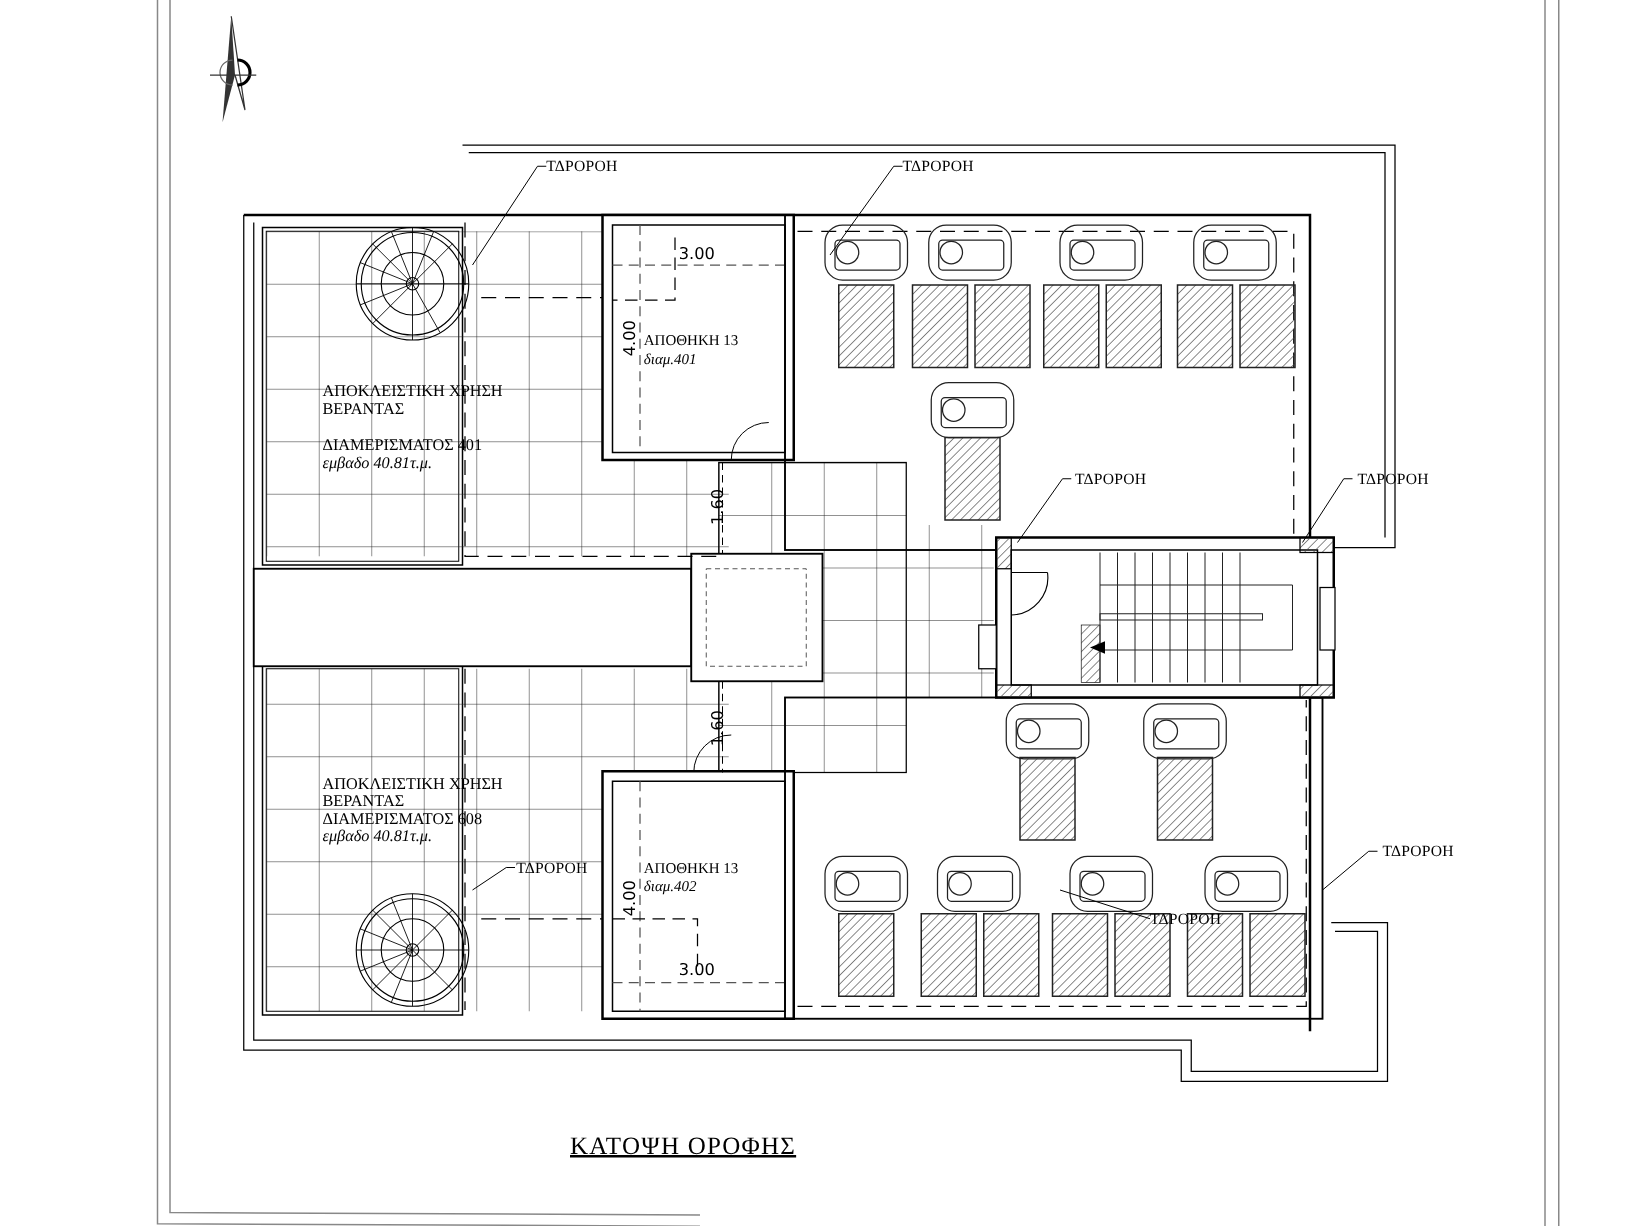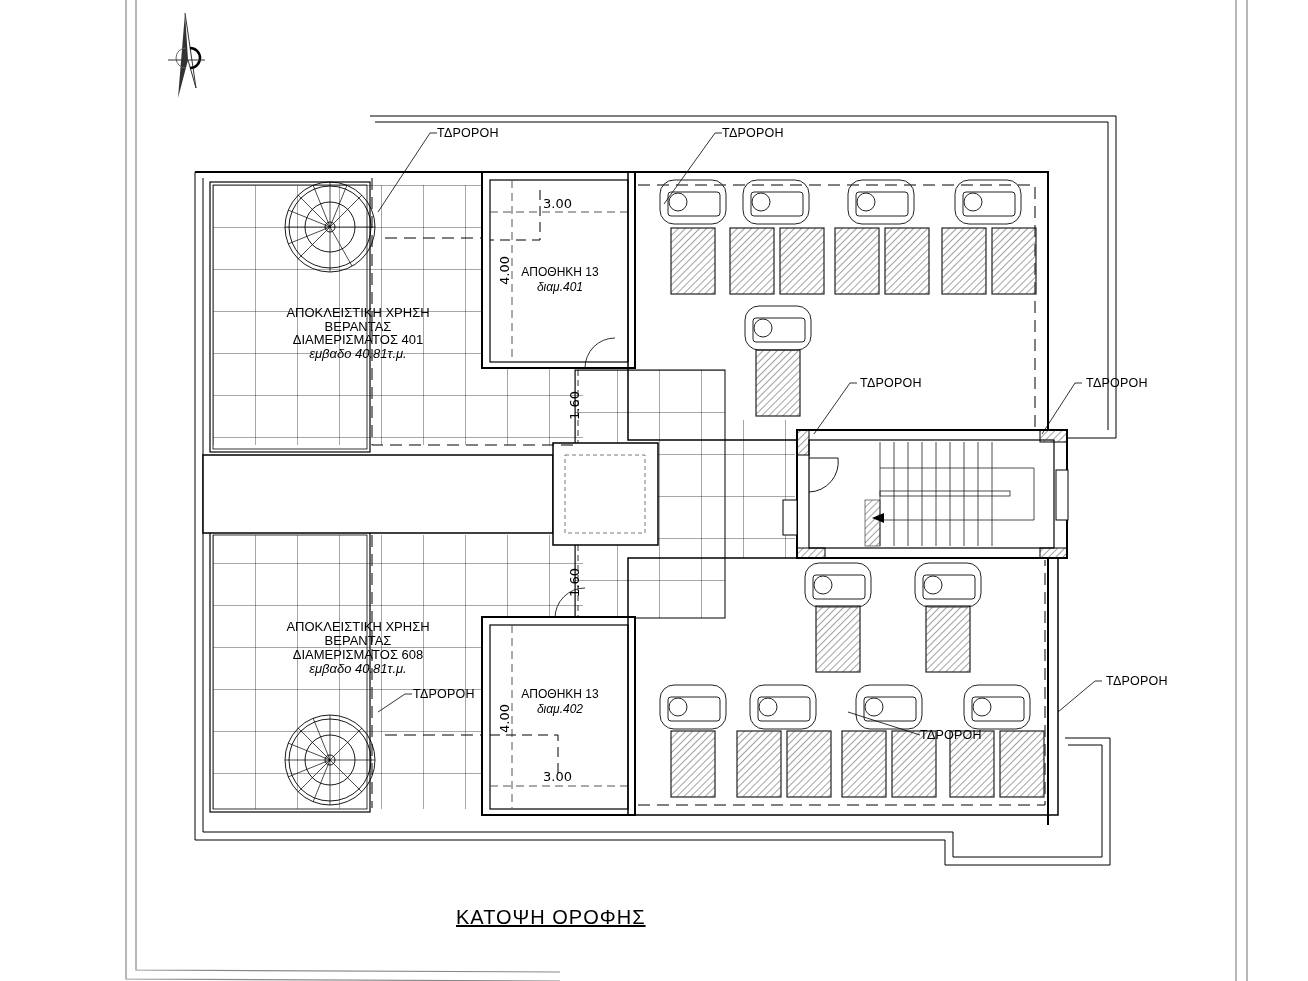--- a/index.html
+++ b/index.html
@@ -1,19 +1,19 @@
 <!DOCTYPE html>
 <html><head>
 <meta charset="utf-8">
 <style>
   html, body { margin:0; padding:0; background:#ffffff; }
   body { width:1308px; height:981px; position:relative; overflow:hidden; font-family:"DejaVu Serif", serif; }
   #plan { position:absolute; left:0; top:0; width:1308px; height:981px; }
-  .lbl { position:absolute; font-family:Liberation Sans, sans-serif; color:#000; white-space:nowrap; line-height:1; }
-  .room-lbl { font-size:13px; text-align:center; }
+  .lbl { position:absolute; font-family:Liberation Serif, serif; color:#000; white-space:nowrap; line-height:1; }
+  .room-lbl { font-size:13px; text-align:left; }
   .room-lbl .it { font-style:italic; }
   .tag { font-size:12.5px; letter-spacing:0.2px; }
   .dim { font-size:13px; font-family:"DejaVu Sans", sans-serif; }
   .dim-v { transform:rotate(-90deg); transform-origin:left top; }
   .title { font-size:20px; text-decoration:underline; letter-spacing:1px; }
 </style>
 </head>
 <body>
 
 <svg id="plan" viewBox="0 0 1308 981" xmlns="http://www.w3.org/2000/svg">
@@ -221,21 +221,21 @@
   <g stroke="#000" stroke-width="0.8" stroke-dasharray="6 4" fill="none">
     <line x1="578" y1="370" x2="578" y2="443"></line>
     <line x1="578" y1="545" x2="578" y2="618"></line>
   </g>
 
 </svg>
 
 <div class="lbl room-lbl" style="left:258px;top:306px;width:200px;">
   <div>ΑΠΟΚΛΕΙΣΤΙΚΗ ΧΡΗΣΗ</div>
   <div style="margin-top:1px">ΒΕΡΑΝΤΑΣ</div>
-  <div style="margin-top:0">ΔΙΑΜΕΡΙΣΜΑΤΟΣ 401</div>
+  <div style="margin-top:16px">ΔΙΑΜΕΡΙΣΜΑΤΟΣ 401</div>
   <div class="it" style="margin-top:1px">εμβαδο 40.81τ.μ.</div>
 </div>
 
 <div class="lbl room-lbl" style="left:258px;top:620px;width:200px;">
   <div>ΑΠΟΚΛΕΙΣΤΙΚΗ ΧΡΗΣΗ</div>
   <div style="margin-top:1px">ΒΕΡΑΝΤΑΣ</div>
   <div style="margin-top:1px">ΔΙΑΜΕΡΙΣΜΑΤΟΣ 608</div>
   <div class="it" style="margin-top:1px">εμβαδο 40.81τ.μ.</div>
 </div>
 

